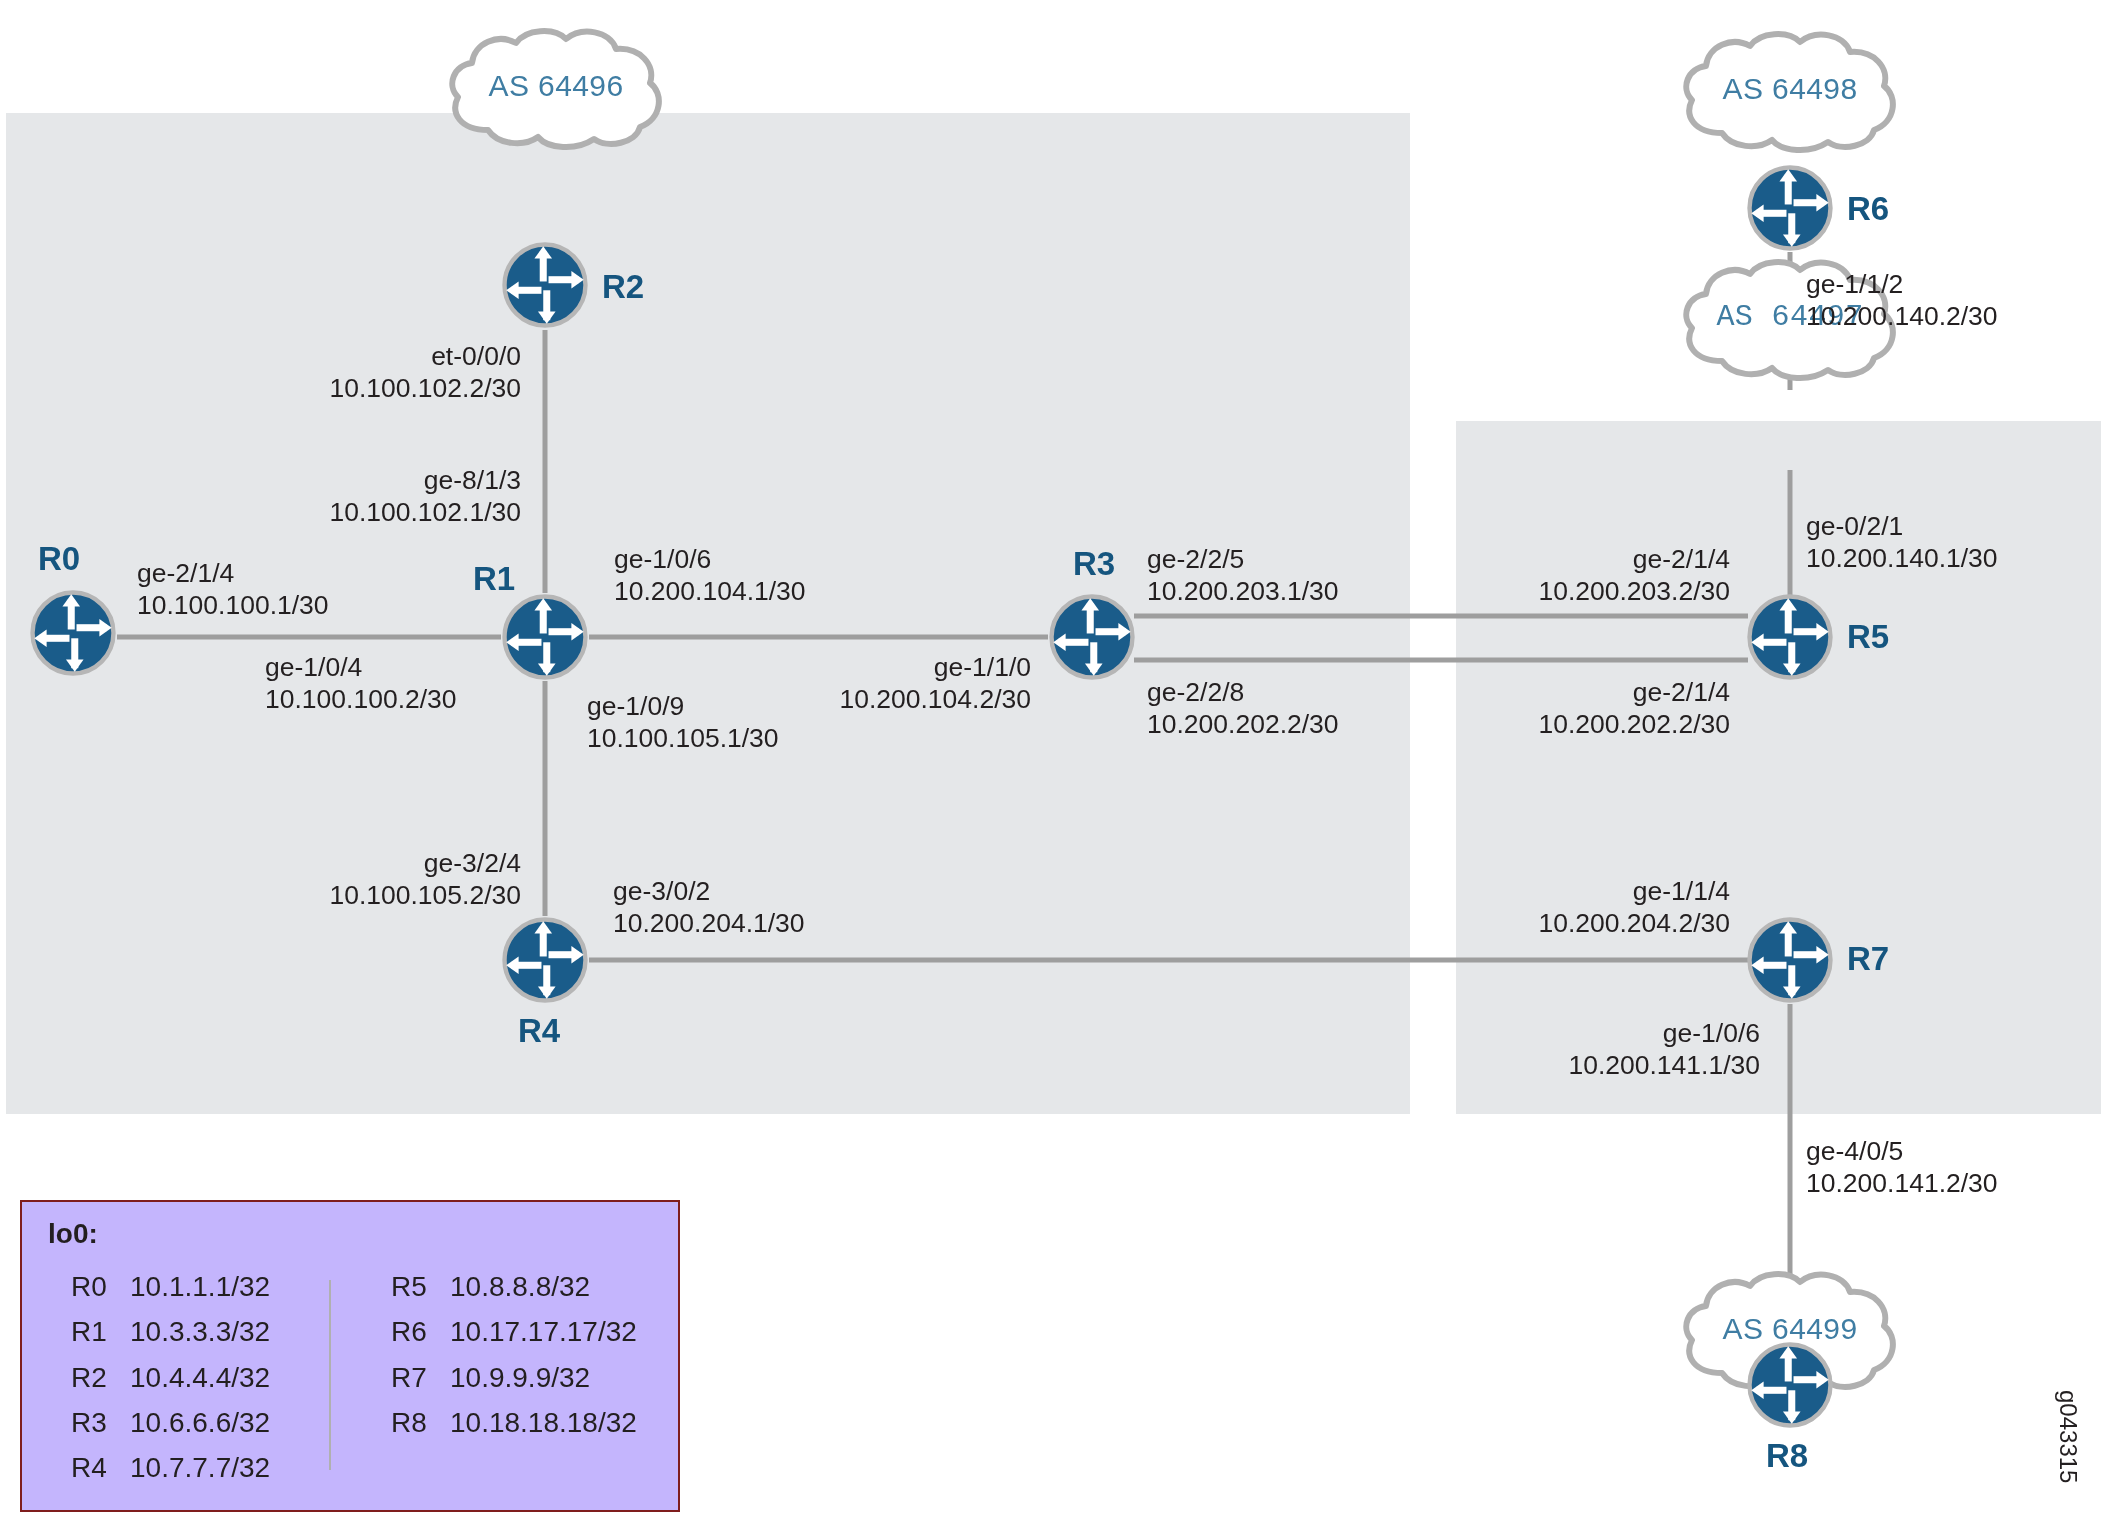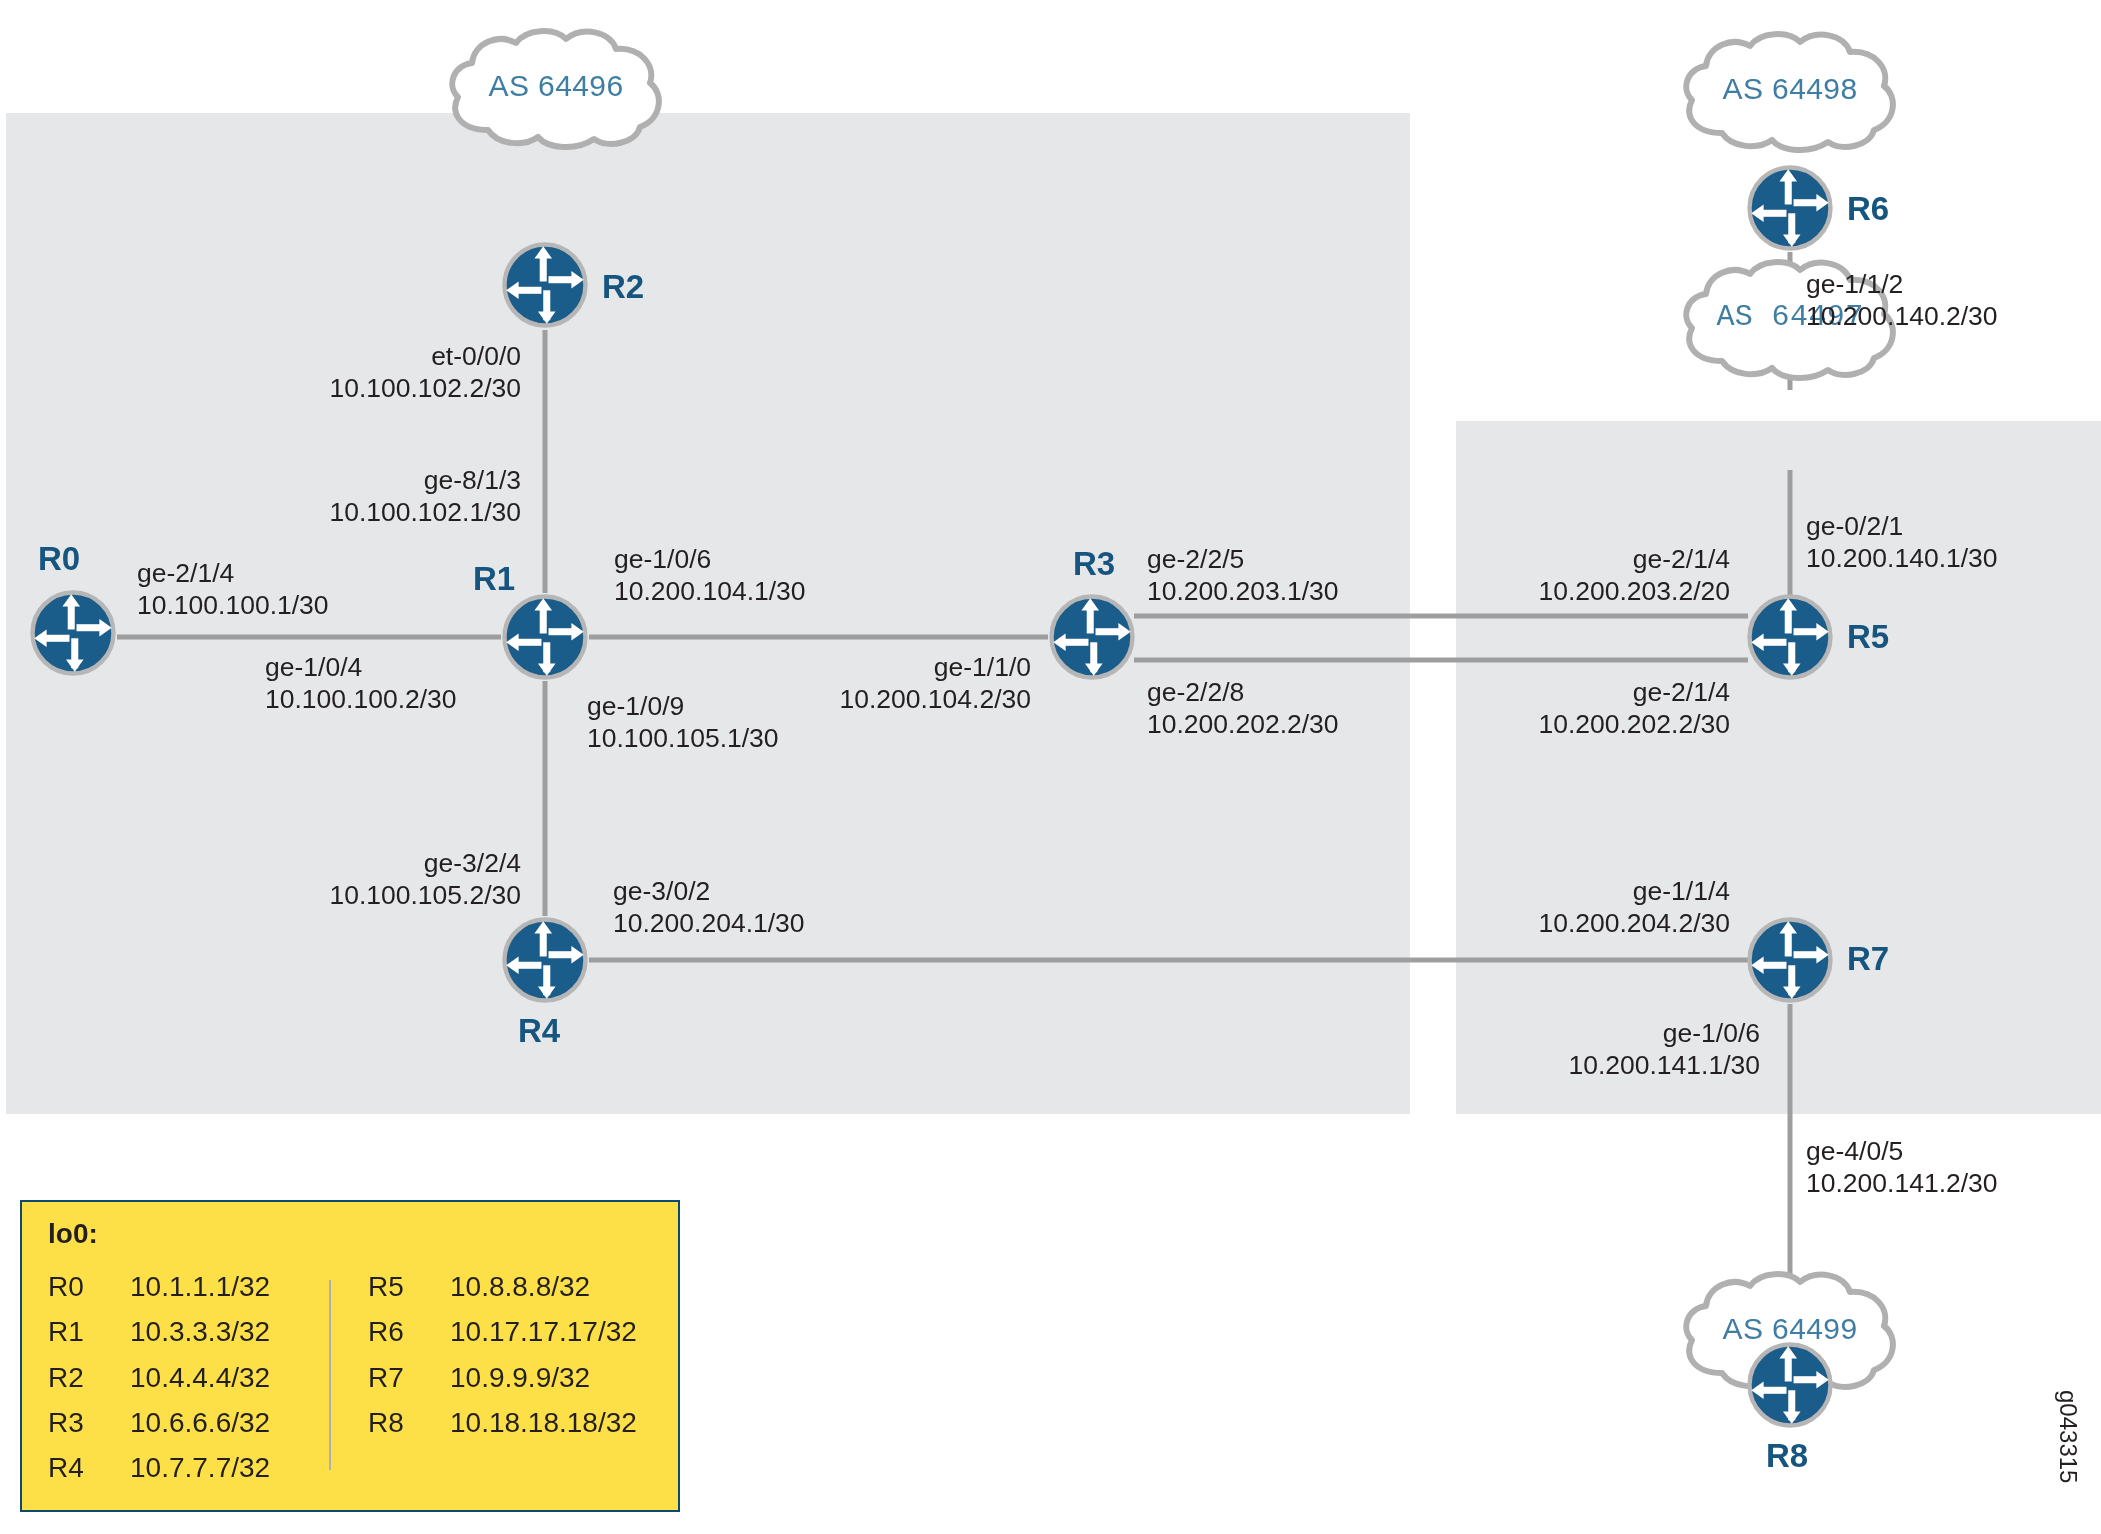--- a/index.html
+++ b/index.html
@@ -64,23 +64,24 @@
   .iflabel {
     position: absolute;
     color: #231f20;
     font-size: 26.5px;
     line-height: 1.22;
     white-space: nowrap;
   }
   .iflabel.right { text-align: right; }
   .legend {
     position: absolute;
-    border: 2px solid #0c4a6e;
-    background: #fde047;
+    border: 2px solid #7f1d1d;
+    background: #c4b5fd;
     box-sizing: border-box;
+    text-align: center;
   }
   .legend-title {
     position: absolute;
     left: 26px;
     top: 16px;
     font-size: 28px;
     font-weight: bold;
     color: #231f20;
   }
   .legend-col {
@@ -374,21 +375,21 @@
     <div>10.200.203.1/30</div>
   </div>
 
   <div class="iflabel" style="left:1147px; top:676px;">
     <div>ge-2/2/8</div>
     <div>10.200.202.2/30</div>
   </div>
 
   <div class="iflabel right" style="left:1440px; top:543px; width:290px;">
     <div>ge-2/1/4</div>
-    <div>10.200.203.2/20</div>
+    <div>10.200.203.2/30</div>
   </div>
 
   <div class="iflabel right" style="left:1440px; top:676px; width:290px;">
     <div>ge-2/1/4</div>
     <div>10.200.202.2/30</div>
   </div>
 
   <div class="iflabel" style="left:1806px; top:268px;">
     <div>ge-1/1/2</div>
     <div>10.200.140.2/30</div>

